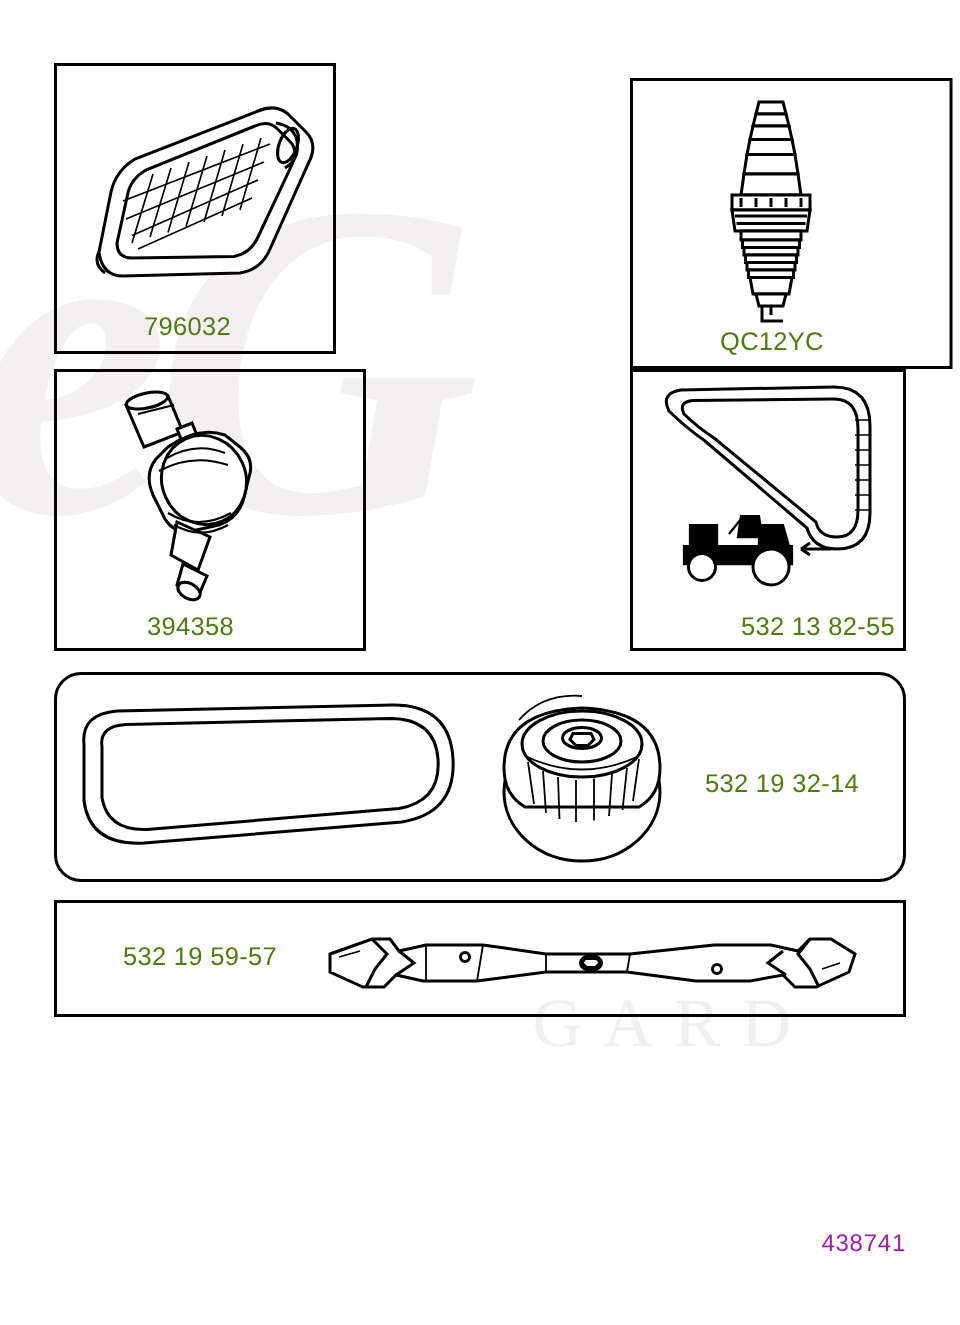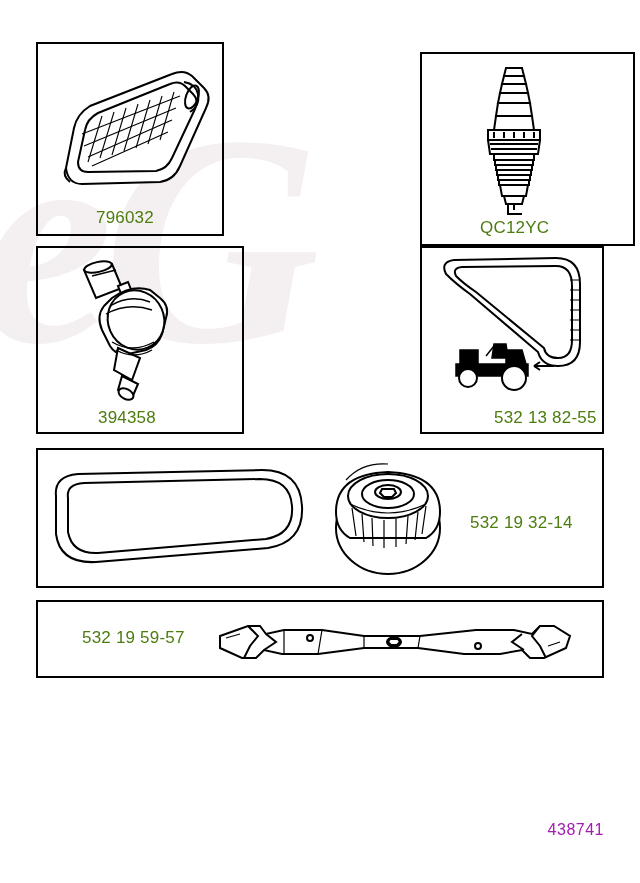--- a/index.html
+++ b/index.html
@@ -76,20 +76,21 @@
 
   svg { display: block; }
   .art { position: absolute; }
 </style>
 </head>
 <body>
 
 <div id="sheet">
 
   <div class="watermark wm-big">eG</div>
+  <div class="watermark wm-word">GARD</div>
 
   <div class="panel" style="left:36px; top:42px; width:188px; height:194px;">
     <div class="art" style="left:6px; top:14px;">
       <svg width="176" height="140" viewBox="0 0 176 140">
         <g fill="none" stroke="#000" stroke-width="2">
           <path d="M22 110 L30 70 Q33 56 46 48 L128 16 Q140 11 148 18 L160 30 Q168 38 162 50 L136 108 Q130 122 116 124 L38 126 Q24 126 22 110 Z" fill="#fff"></path>
           <path d="M34 104 L41 72 Q43 61 54 55 L126 26 Q135 22 141 28 L149 36 Q155 42 151 51 L128 100 Q123 111 112 113 L44 114 Q34 114 34 104 Z" fill="#fff"></path>
           <path d="M140 24 Q152 26 154 36 Q156 48 146 54" stroke-width="2"></path>
           <ellipse cx="148" cy="39" rx="6" ry="12" transform="rotate(20 148 39)"></ellipse>
         </g>
@@ -197,21 +198,21 @@
           <circle cx="64" cy="42" r="12"></circle>
         </g>
         <g fill="none" stroke="#000" stroke-width="2">
           <path d="M84 30 L104 30 M84 30 L90 26 M84 30 L90 34"></path>
         </g>
       </svg>
     </div>
     <div class="label" style="left:40px; top:160px;margin-left:32px;">532 13 82-55</div>
   </div>
 
-  <div class="panel" style="left:36px; top:448px; width:568px; height:140px;">
+  <div class="panel" style="left:36px; top:448px; width:568px; height:140px;border-radius:18px;">
     <div class="art" style="left:6px; top:12px;">
       <svg width="272" height="116" viewBox="0 0 272 116">
         <g fill="#fff" stroke="#000" stroke-width="2">
           <path d="M12 34 Q10 14 34 12 L218 8 Q256 8 258 44 Q260 80 224 86 L52 100 Q16 102 12 72 Z"></path>
           <path d="M24 36 Q22 22 40 21 L216 17 Q246 17 248 44 Q250 72 222 77 L54 91 Q28 92 24 70 Z"></path>
         </g>
       </svg>
     </div>
     <div class="art" style="left:284px; top:6px;">
       <svg width="132" height="126" viewBox="0 0 132 126">

